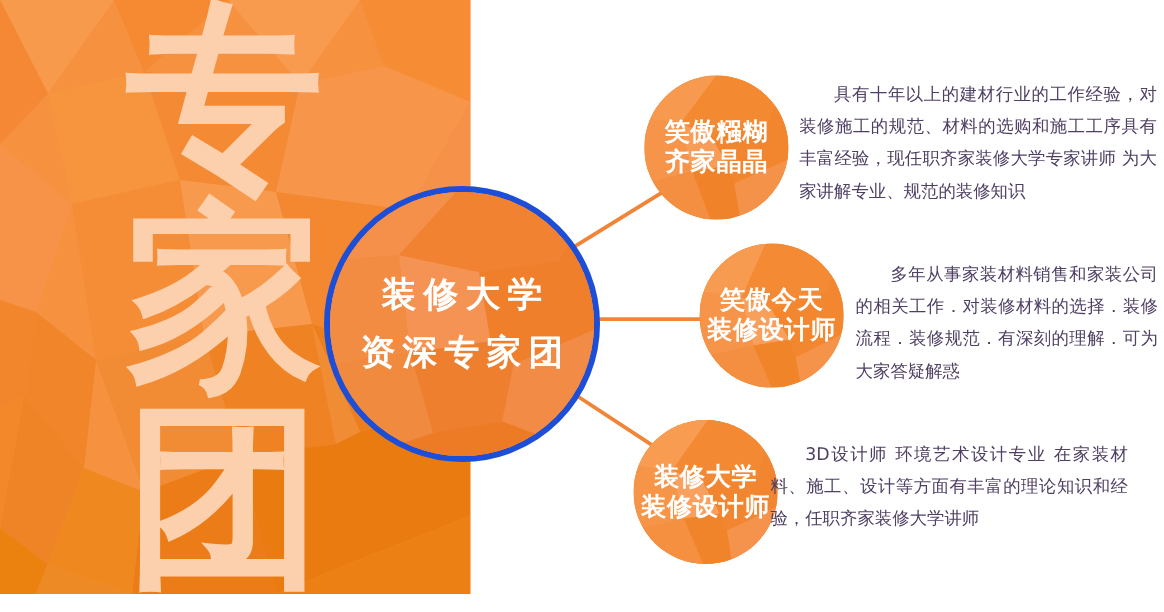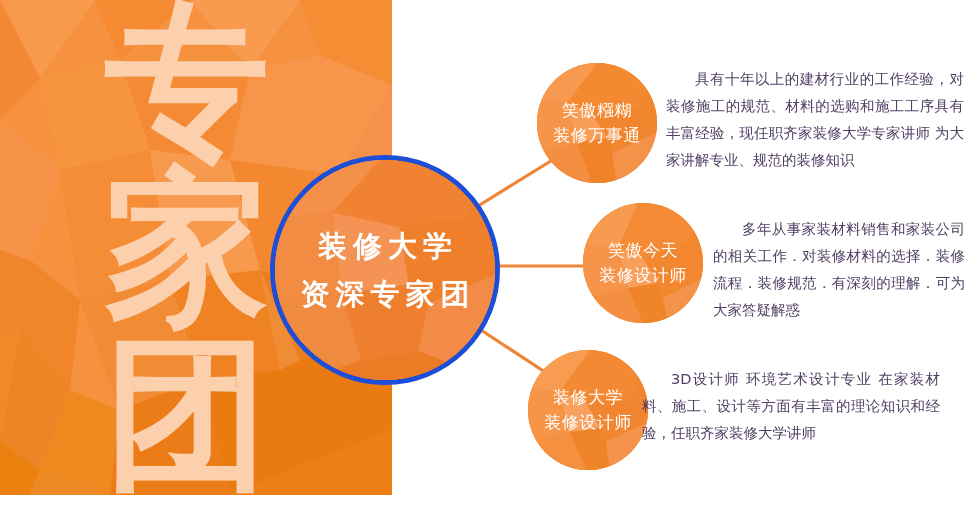--- a/index.html
+++ b/index.html
@@ -124,22 +124,22 @@
   }
   .node .node-poly {
     position: absolute;
     left: 0; top: 0;
     width: 100%; height: 100%;
   }
   .node .node-line {
     position: relative;
     z-index: 2;
     color: #ffffff;
-    font-weight: normal;
-    font-size: 17px;
+    font-weight: bold;
+    font-size: 21px;
     line-height: 25px;
     letter-spacing: 0.5px;
     white-space: nowrap;
   }
   #node-1 { left: 537px; top: 63px; }
   #node-2 { left: 583px; top: 203px; }
   #node-3 { left: 528px; top: 350px; }
 
   
   .desc {
@@ -229,21 +229,21 @@
       <polygon points="0,0 60,0 30,40 0,35" fill="#f79a4f"></polygon>
       <polygon points="60,0 120,0 100,45 55,50 30,40" fill="#f38a32"></polygon>
       <polygon points="0,35 30,40 40,80 0,90" fill="#f6944a"></polygon>
       <polygon points="30,40 55,50 70,75 40,80" fill="#f89d58"></polygon>
       <polygon points="55,50 100,45 120,0 120,70 75,90 70,75" fill="#f2862f"></polygon>
       <polygon points="0,90 40,80 55,120 0,120" fill="#f48e41"></polygon>
       <polygon points="40,80 70,75 75,90 80,120 55,120" fill="#f08329"></polygon>
       <polygon points="75,90 120,70 120,120 80,120" fill="#f59249"></polygon>
     </svg>
     <div class="node-line">笑傲糨糊</div>
-    <div class="node-line">装修万事通</div>
+    <div class="node-line">齐家晶晶</div>
   </div>
 
   <div class="node" id="node-2">
     <svg class="node-poly" viewBox="0 0 120 120" preserveAspectRatio="none">
       <rect x="0" y="0" width="120" height="120" fill="#f5913f"></rect>
       <polygon points="0,0 55,0 35,45 0,40" fill="#f79b50"></polygon>
       <polygon points="55,0 120,0 105,40 60,55 35,45" fill="#f48b34"></polygon>
       <polygon points="0,40 35,45 45,85 0,95" fill="#f69449"></polygon>
       <polygon points="35,45 60,55 75,80 45,85" fill="#f89f5c"></polygon>
       <polygon points="60,55 105,40 120,0 120,75 80,95 75,80" fill="#f2872f"></polygon>

